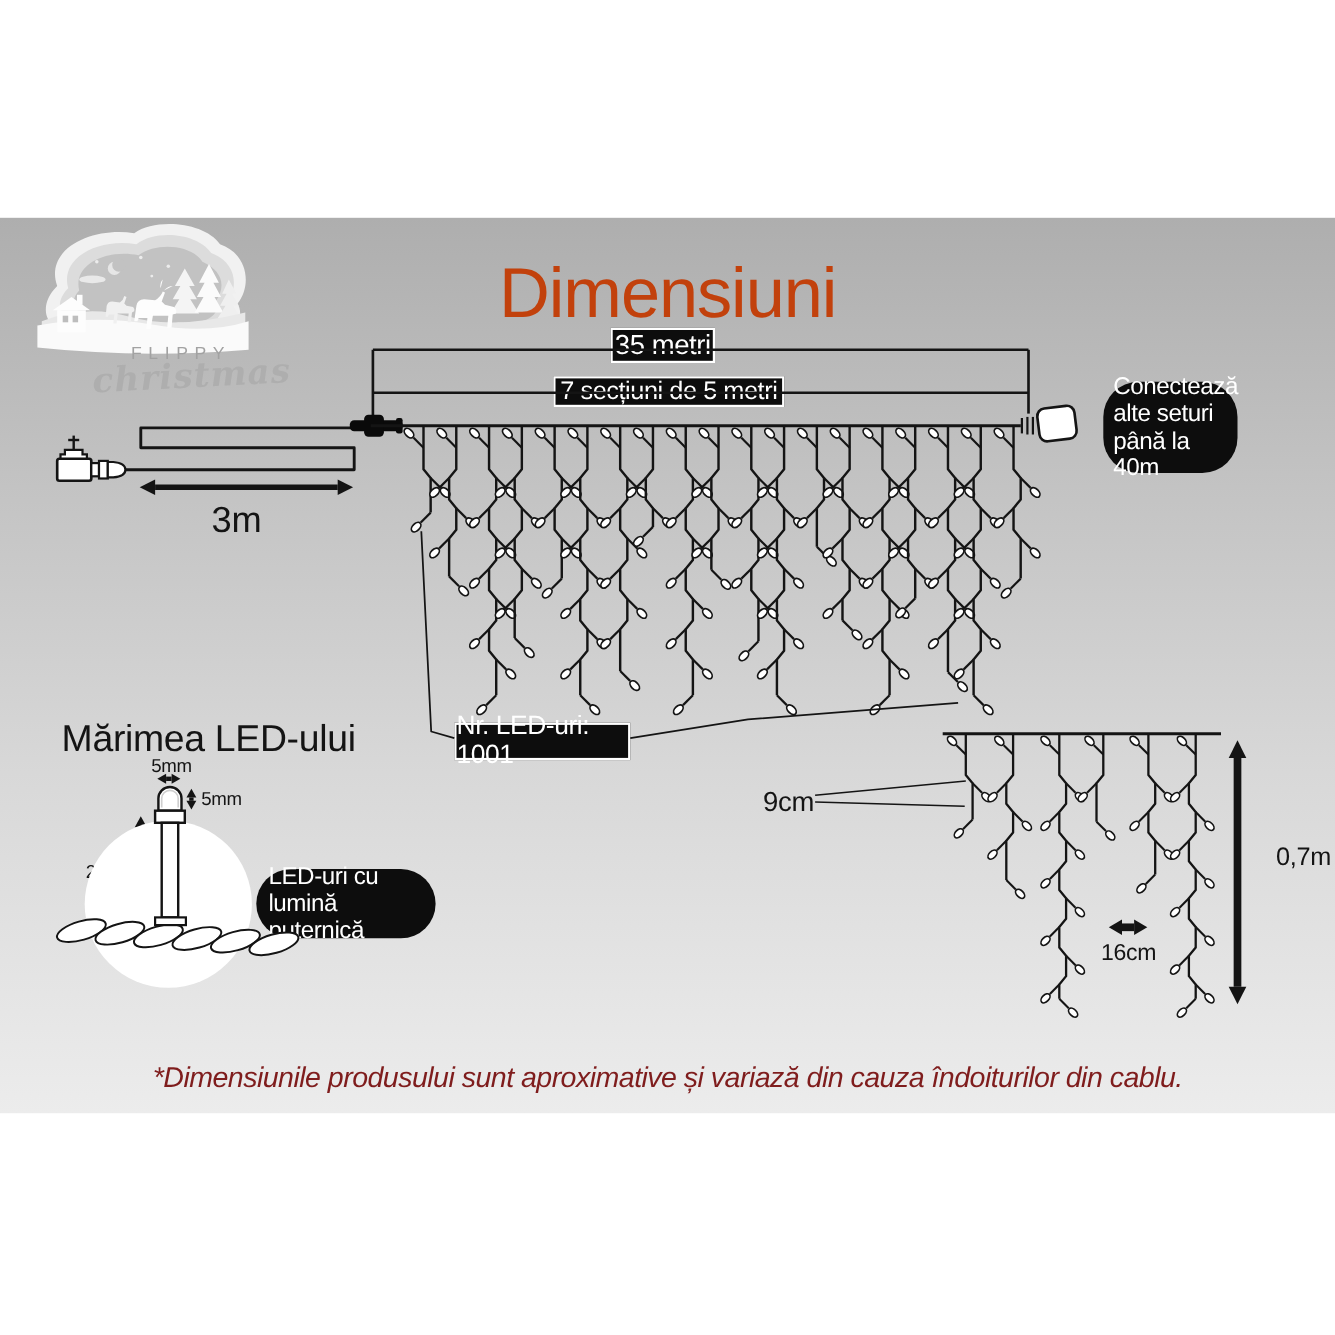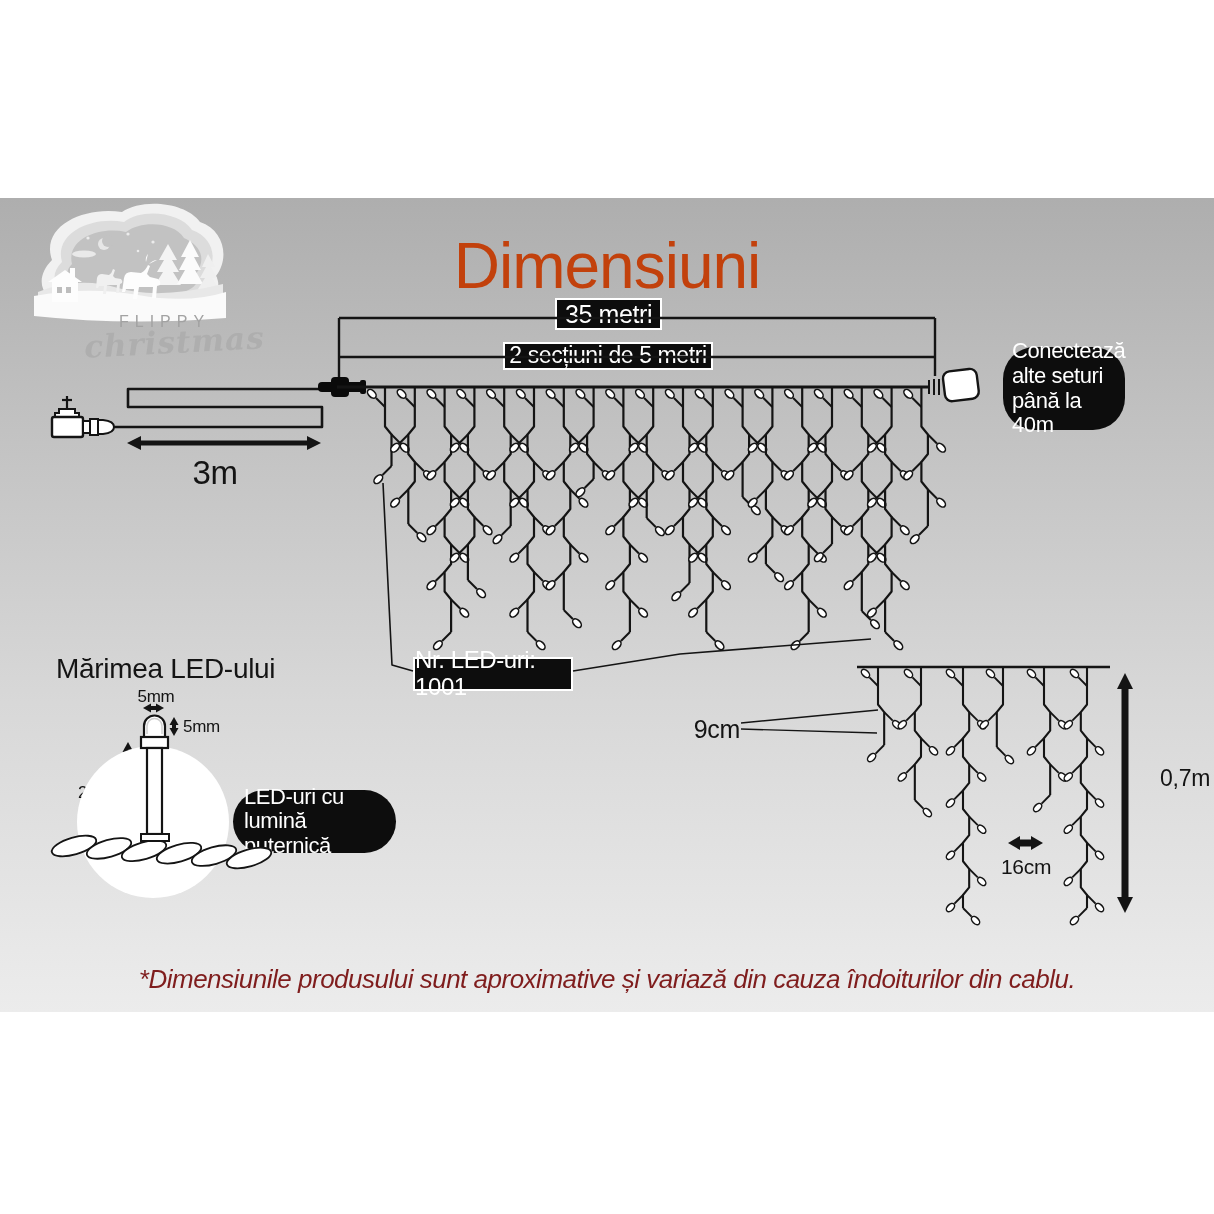--- a/index.html
+++ b/index.html
@@ -76,44 +76,44 @@
       <rect x="48" y="91" width="5" height="6" fill="#bdbdbd"></rect>
       <path fill="#fdfdfd" d="M104,96 l2,-14 q1,-6 7,-6 l10,1 q5,-3 7,-8 l2,1 -3,8 3,3 8,2 q3,2 2,6 l-3,1 -1,12 h-4 l1,-11 -14,0 -2,12 h-4 l1,-10 -8,0 -1,3 z M128,66 q-1,-5 2,-8 M131,68 q4,-4 8,-4"></path>
       <path fill="#f0f0f0" d="M78,92 l1,-10 q1,-4 5,-4 l7,1 q3,-2 4,-6 l2,1 -2,6 2,2 6,1 q2,2 1,4 l-2,1 -1,9 h-3 l1,-8 -10,0 -1,9 h-3 l1,-8 -5,0 -1,2 z"></path>
     </g>
   </svg>
   <div class="brand-top">FLIPPY</div>
   <div class="brand-bottom">christmas</div>
 
   <div class="page-title">Dimensiuni</div>
 
-  <div class="label bordered" style="left:555px;top:298px;width:107px;height:32px;font-size:25px;">35 metri</div>
-
-  <div class="label bordered" style="left:503px;top:342px;width:210px;height:28px;font-size:23px;">2 secțiuni de 5 metri</div>
+  <div class="label bordered" style="left:555px;top:298px;width:95px;height:32px;font-size:25px;">35 metri</div>
+
+  <div class="label bordered" style="left:503px;top:342px;width:210px;height:28px;font-size:23px;">7 secțiuni de 5 metri</div>
 
   <div class="label left" style="left:1003px;top:347px;width:122px;height:83px;font-size:22px;padding:6px 9px;">
     <div>
       <div>Conectează</div>
       <div>alte seturi</div>
       <div>până la 40m</div>
     </div>
   </div>
 
   <div class="meas" style="left:150px;top:456px;width:130px;text-align:center;font-size:33px;">3m</div>
 
   <div class="label bordered" style="left:413px;top:657px;width:160px;height:34px;font-size:24px;">Nr. LED-uri: 1001</div>
 
 
   <div class="meas" style="left:660px;top:717px;width:80px;text-align:right;font-size:25px;">9cm</div>
 
   <div class="meas" style="left:986px;top:856px;width:80px;text-align:center;font-size:21px;">16cm</div>
 
   <div class="meas" style="left:1140px;top:767px;width:70px;text-align:right;font-size:23px;">0,7m</div>
 
-  <div class="h2" style="left:56px;top:655px;font-size:28px;">Mărimea LED-ului</div>
+  <div class="h2" style="left:56px;top:655px;font-size:34px;">Mărimea LED-ului</div>
 
   <div class="meas" style="left:126px;top:688px;width:60px;text-align:center;font-size:17px;">5mm</div>
 
   <div class="meas" style="left:183px;top:718px;width:50px;text-align:left;font-size:17px;">5mm</div>
 
   <div class="meas" style="left:70px;top:784px;width:54px;text-align:right;font-size:17px;">25mm</div>
 
   <div class="label left" style="left:233px;top:790px;width:163px;height:63px;font-size:22px;padding:6px 11px;">
     <div>
       <div>LED-uri cu lumină</div>

